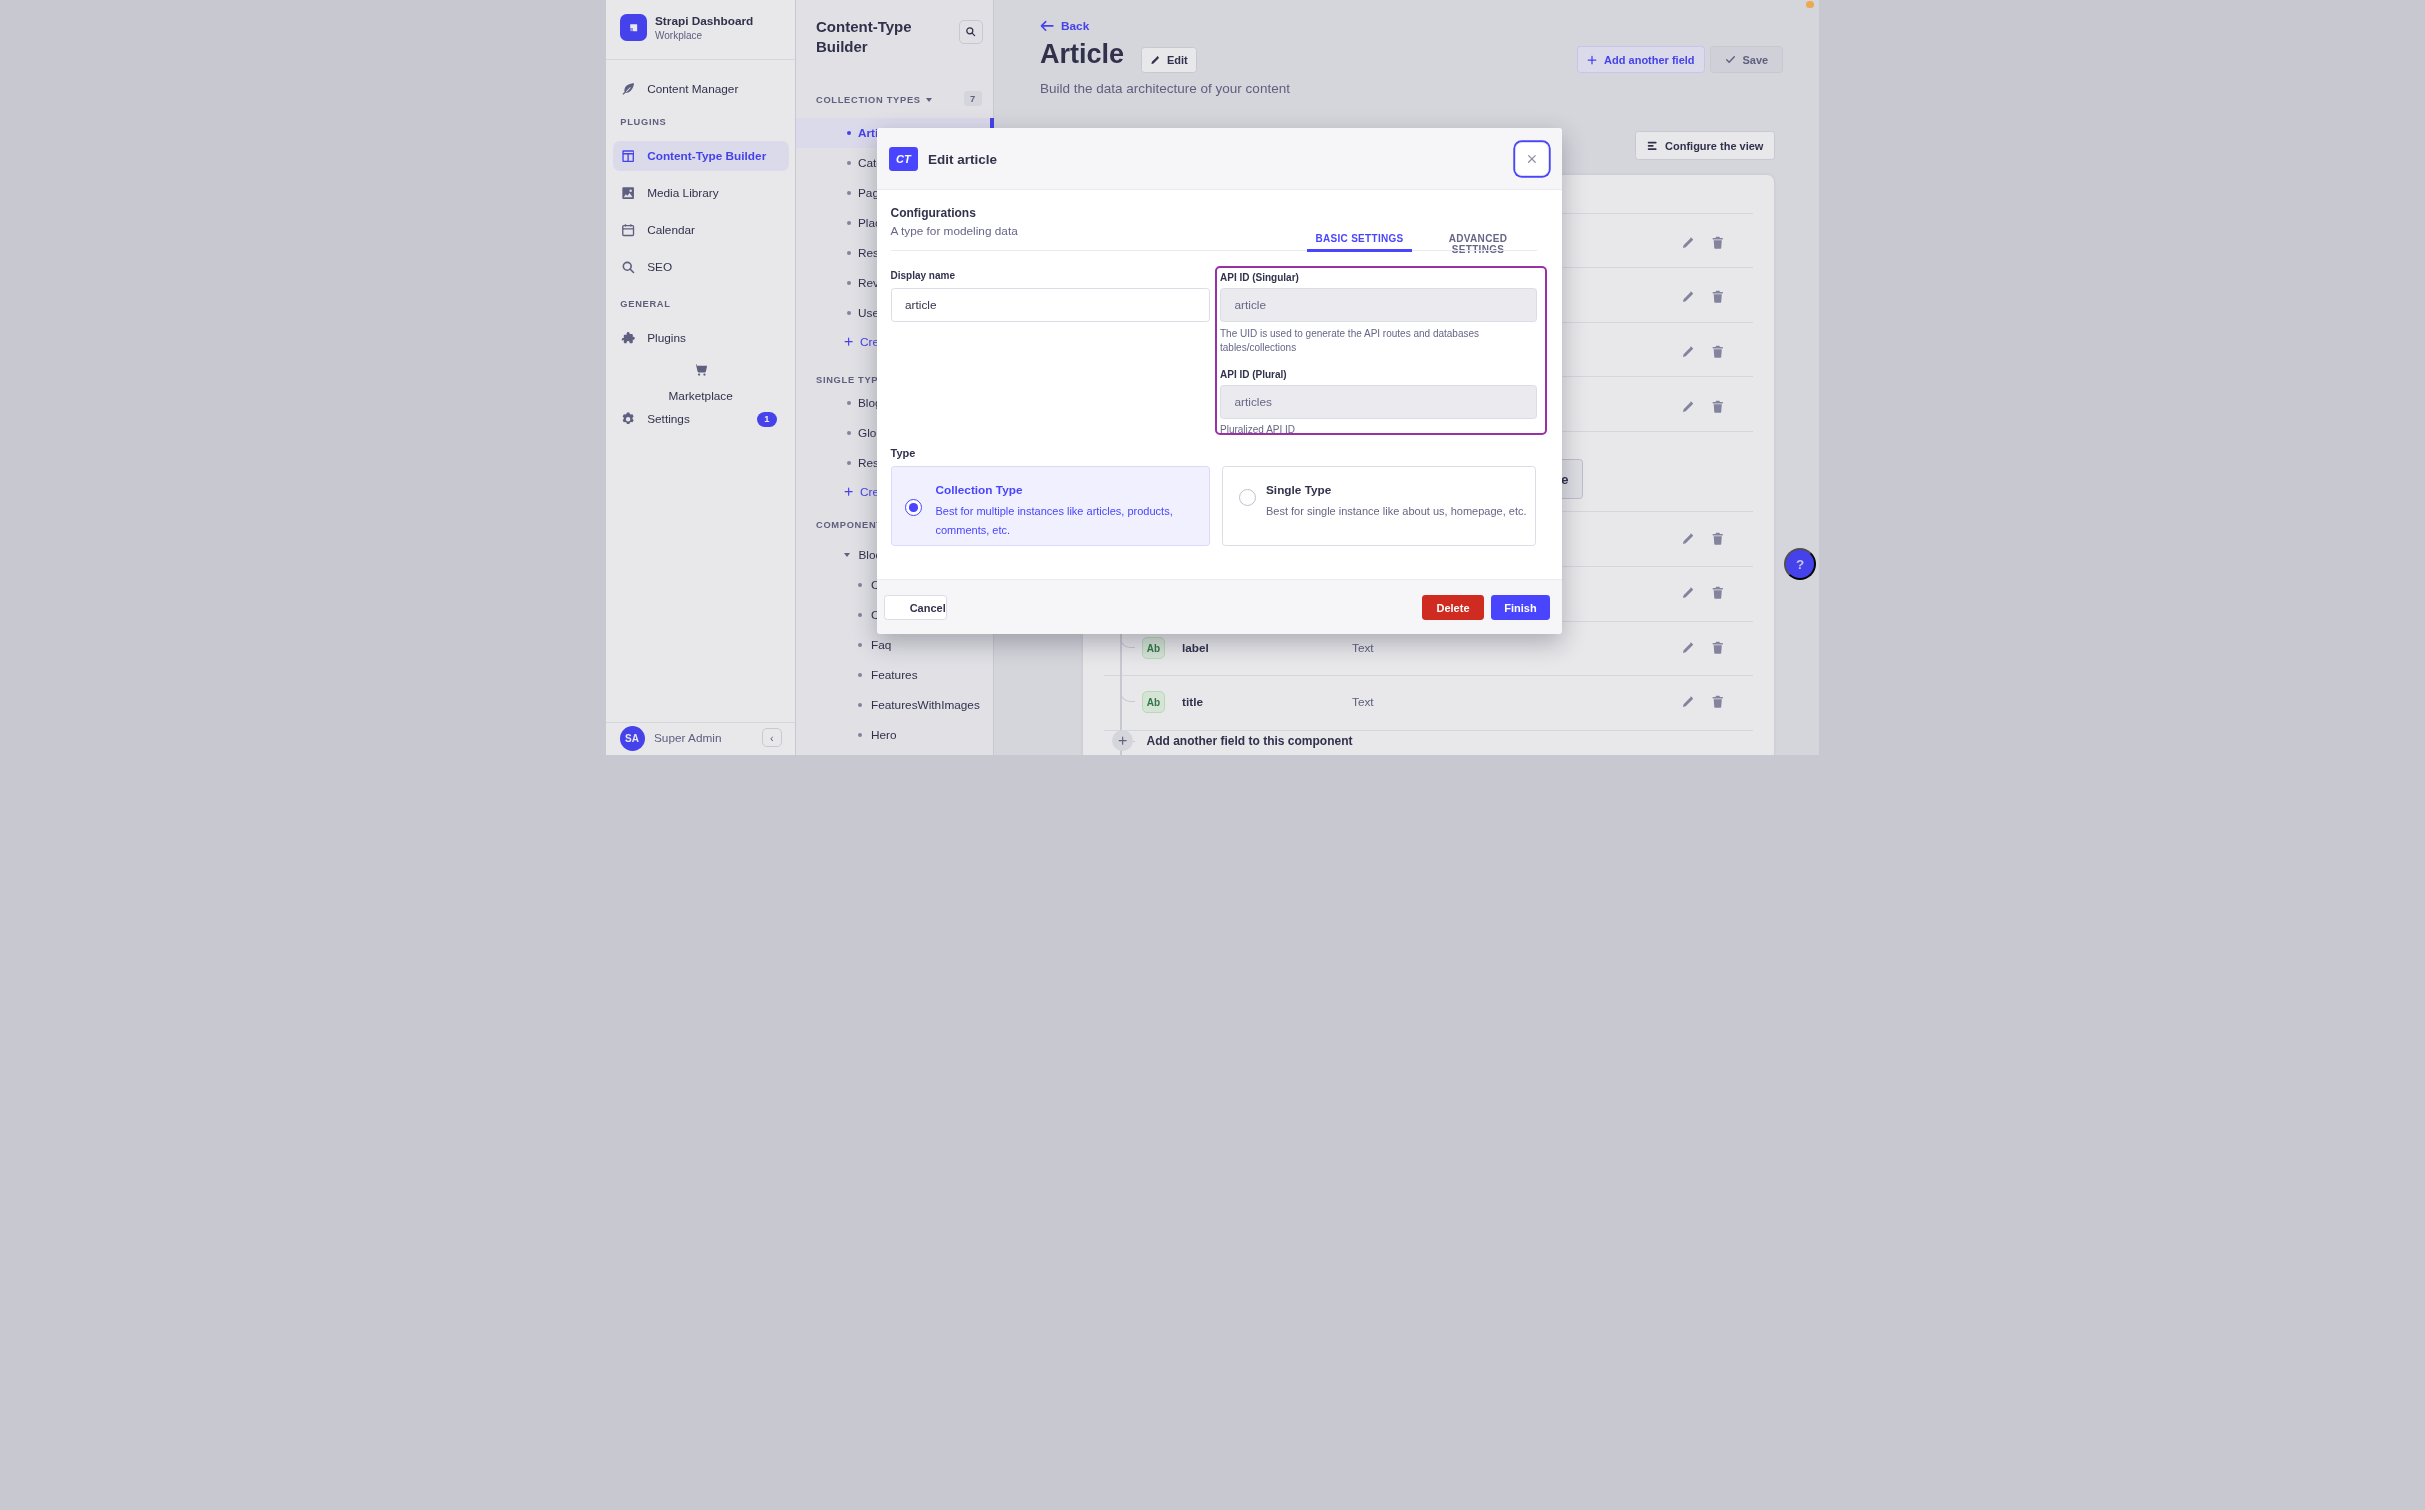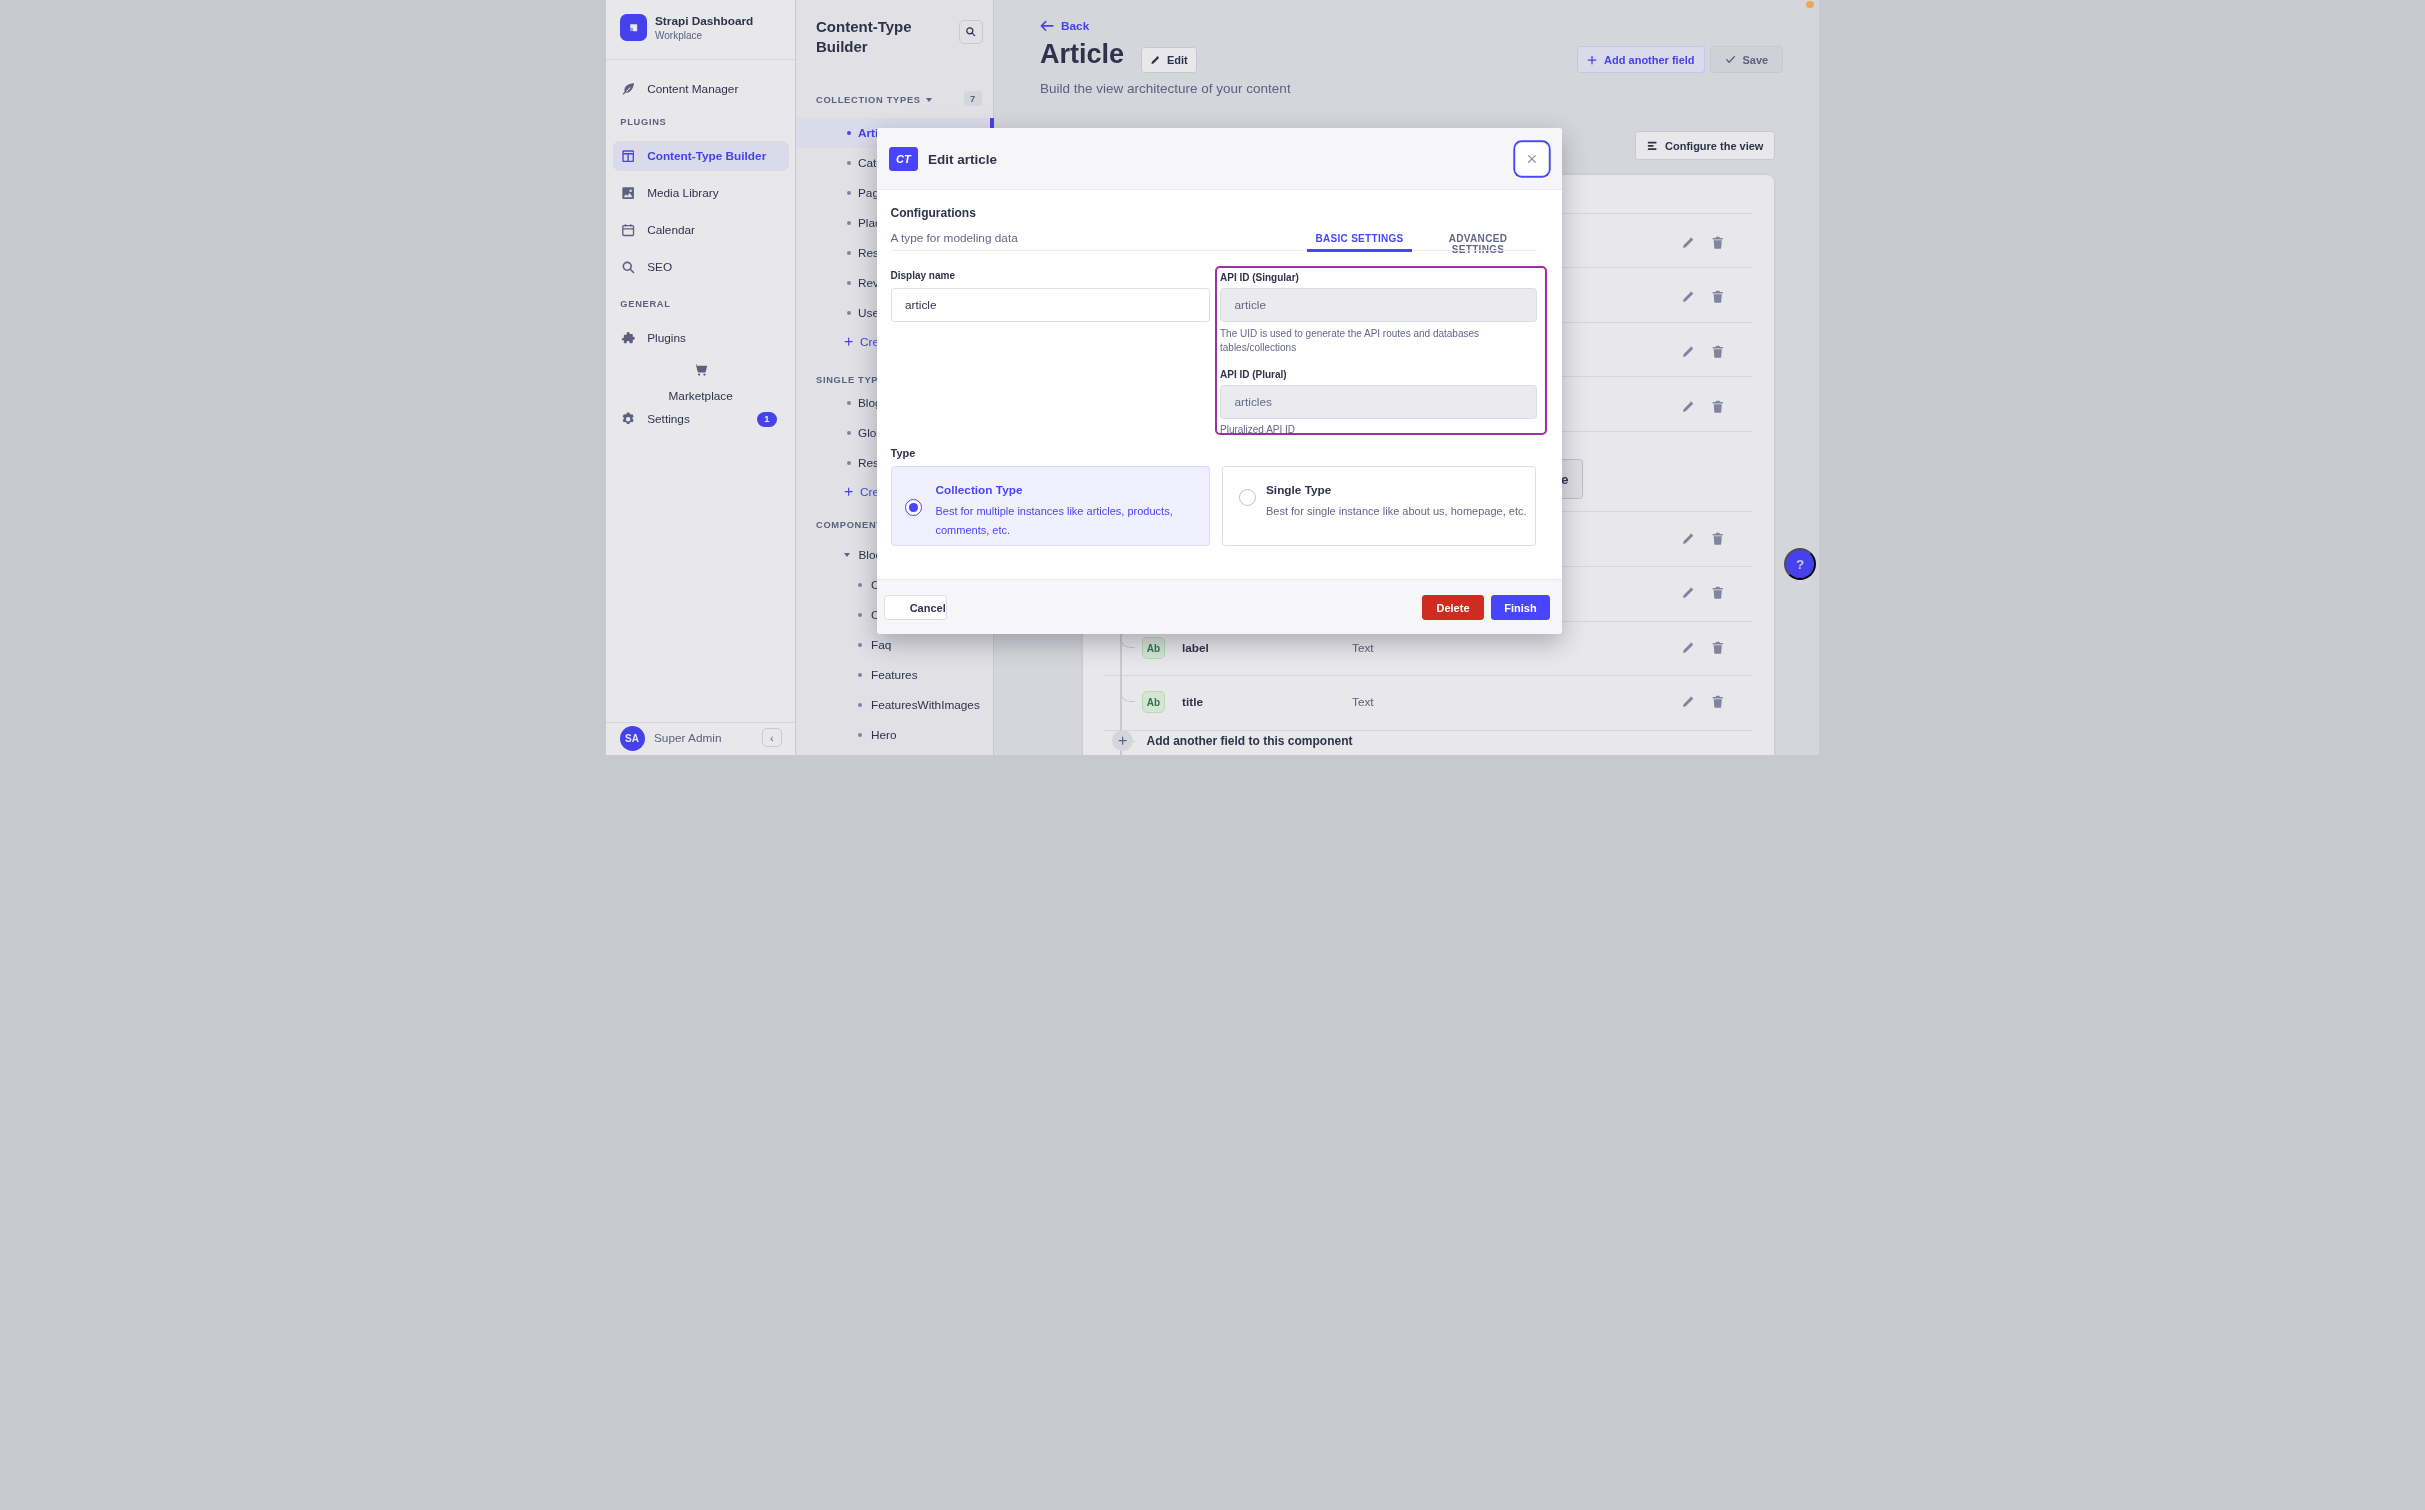--- a/index.html
+++ b/index.html
@@ -108,21 +108,21 @@
   .modal-header { position:absolute; left:0; top:0; width:100%; height:62px; background:#F6F6F9;
                   border-bottom:0.8px solid #EAEAEF; border-radius:3.4px 3.4px 0 0; }
   .ct-badge { position:absolute; left:11.8px; top:19.4px; width:29px; height:23.6px; border-radius:3.4px; background:#4945FF;
               color:#fff; font-size:11px; font-weight:700; font-style:italic;
               display:flex; align-items:center; justify-content:center; }
   .modal-title { position:absolute; left:51px; top:23.6px; font-size:13.5px; font-weight:600; color:#32324D; }
   .close-btn { position:absolute; left:638px; top:14.3px; width:34px; height:34px; border-radius:6.7px; background:#fff;
                border:0.8px solid #DCDCE4; box-shadow:0 0 0 1.7px #4945FF; color:#8E8EA9;
                display:flex; align-items:center; justify-content:center; cursor:pointer; }
   .m-heading { position:absolute; left:13.5px; top:78px; font-size:12px; font-weight:700; color:#32324D; }
-  .m-subheading { position:absolute; left:13.5px; top:103px; font-size:11.8px; color:#666687; }
+  .m-subheading { position:absolute; left:13.5px; top:96px; font-size:11.8px; color:#666687; }
   .tab { position:absolute; top:105px; font-size:10px; font-weight:700; letter-spacing:0.3px; cursor:pointer; }
   .tab.basic { left:430px; width:105px; text-align:center; color:#4945FF; }
   .tab.advanced { left:552px; width:98px; text-align:center; color:#666687; }
   .tab-divider { position:absolute; left:13.5px; top:122px; width:646px; height:0.8px; background:#EAEAEF; }
   .tab-underline { position:absolute; left:430px; top:121px; width:105px; height:2.5px; background:#4945FF; }
   .f-label { position:absolute; font-size:10px; font-weight:600; color:#32324D; }
   .f-input { position:absolute; height:34px; border-radius:3.4px; border:0.8px solid #DCDCE4; background:#fff;
              padding:0 13.5px; font-size:11.8px; color:#32324D; font-family:"Liberation Sans",sans-serif; width:319px; }
   .f-input:disabled { background:#EAEAEF; color:#666687; border-color:#DCDCE4; }
   .f-hint { position:absolute; font-size:10px; line-height:13.5px; color:#666687; }
@@ -375,21 +375,21 @@
     </div>
     <div class="page-title">Article</div>
     <button class="btn edit-btn">
       <span class="ic">
         <svg width="10" height="10" viewBox="0 0 16 16" fill="currentColor">
             <path d="M10.9 2.1a1 1 0 0 1 1.4 0l1.6 1.6a1 1 0 0 1 0 1.4l-8.3 8.3-3.3.8.8-3.3 8.2-8.2z"></path>
           </svg>
       </span>
       <span>Edit</span>
     </button>
-    <div class="page-sub">Build the view architecture of your content</div>
+    <div class="page-sub">Build the data architecture of your content</div>
 
     <button class="btn addfield-btn">
       <span class="ic">
         <svg width="10" height="10" viewBox="0 0 16 16" stroke="currentColor" stroke-width="2" stroke-linecap="round">
             <path d="M8 2v12M2 8h12"></path>
           </svg>
       </span>
       <span>Add another field</span>
     </button>
     <button class="btn save-btn">

